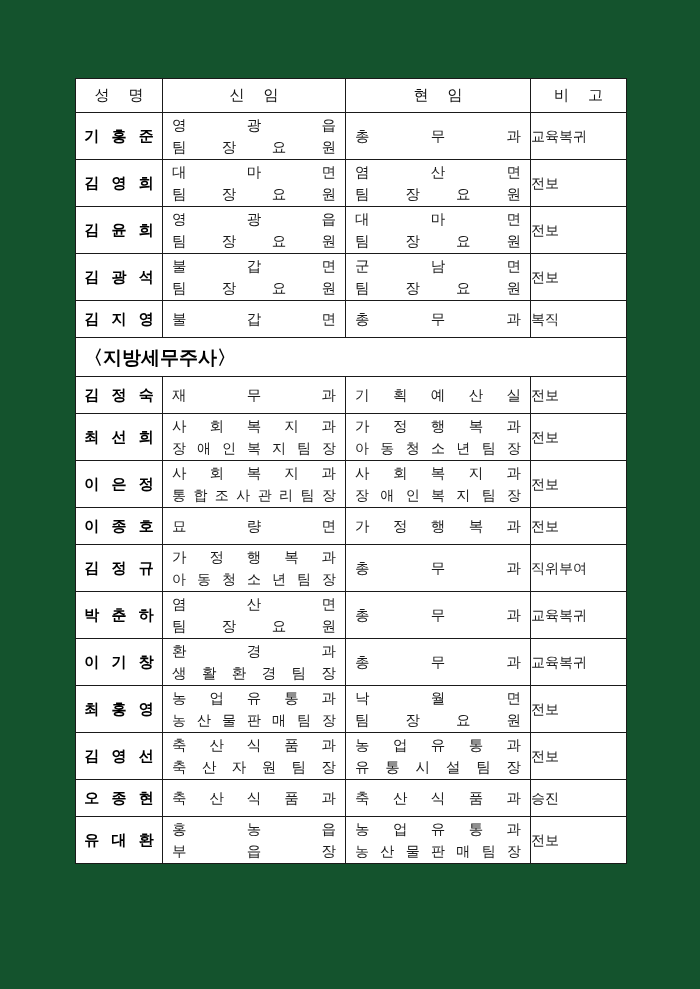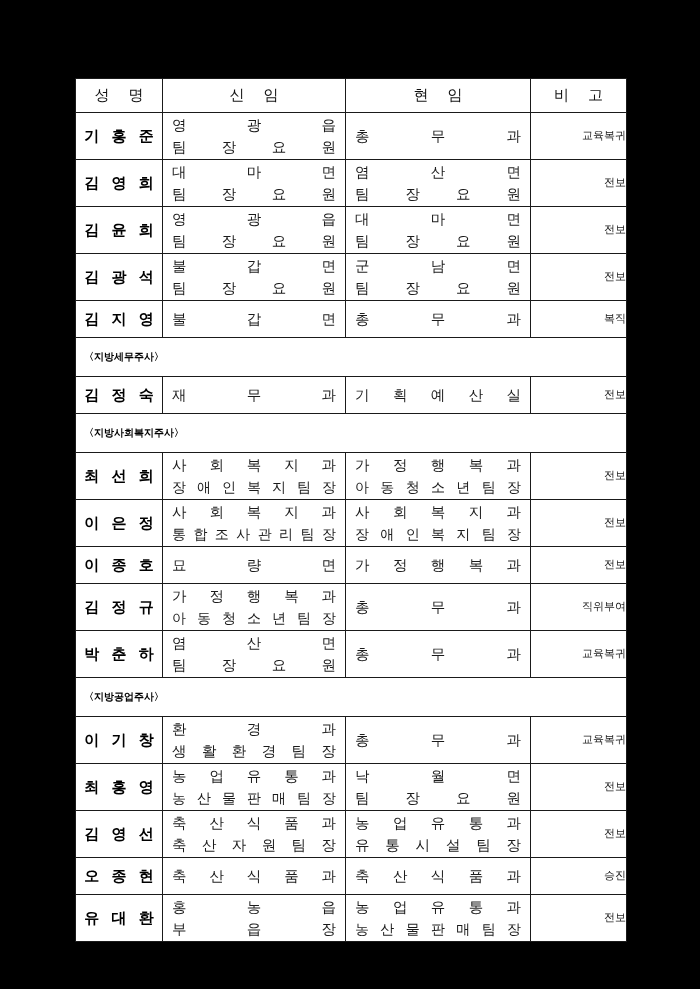--- a/index.html
+++ b/index.html
@@ -12,21 +12,21 @@
     height: 989px;
     font-family: "DejaVu Serif", "Liberation Serif", serif;
     color: #000000;
     overflow: hidden;
   }
 
   .page {
     position: relative;
     width: 700px;
     height: 989px;
-    background: #000000;
+    background: #14532d;
   }
 
   .doc-table {
     position: absolute;
     left: 75px;
     top: 78px;
     width: 551px;
     border-collapse: collapse;
     table-layout: fixed;
   }
@@ -90,37 +90,37 @@
   .pos-line.tight {
     font-size: 14px;
     line-height: 22px;
   }
   .pos-line span { display: inline-block; }
   .pos-single .pos-line { line-height: 34px; }
 
   
   .remark-text {
     display: block;
-    text-align: right;
-    font-size: 11px;
+    text-align: left;
+    font-size: 14px;
     color: #1b1b1b;
     line-height: 1.2;
     white-space: nowrap;
   }
 
   
   tr.section-row td {
     height: 38px;
   }
   .section-text {
     display: block;
     padding-left: 8px;
     font-family: "DejaVu Sans", "Liberation Sans", sans-serif;
     font-weight: bold;
-    font-size: 10px;
+    font-size: 19px;
     line-height: 38px;
     color: #000;
     white-space: nowrap;
   }
 </style>
 </head>
 <body>
 
 <div class="page">
 
@@ -344,25 +344,20 @@
                 <span>예</span>
                 <span>산</span>
                 <span>실</span>
               </span>
             </span>
           </td>
           <td>
             <span class="remark-text">전보</span>
           </td>
         </tr>
-        <tr class="section-row">
-          <td colspan="4">
-            <span class="section-text">〈지방사회복지주사〉</span>
-          </td>
-        </tr>
         <tr class="data-row">
           <td class="name-cell">
             <span class="name-text">최 선 희</span>
           </td>
           <td>
             <span class="pos-wrap">
               <span class="pos-line">
                 <span>사</span>
                 <span>회</span>
                 <span>복</span>
@@ -543,25 +538,20 @@
                 <span>총</span>
                 <span>무</span>
                 <span>과</span>
               </span>
             </span>
           </td>
           <td>
             <span class="remark-text">교육복귀</span>
           </td>
         </tr>
-        <tr class="section-row">
-          <td colspan="4">
-            <span class="section-text">〈지방공업주사〉</span>
-          </td>
-        </tr>
         <tr class="data-row">
           <td class="name-cell">
             <span class="name-text">이 기 창</span>
           </td>
           <td>
             <span class="pos-wrap">
               <span class="pos-line">
                 <span>환</span>
                 <span>경</span>
                 <span>과</span>

